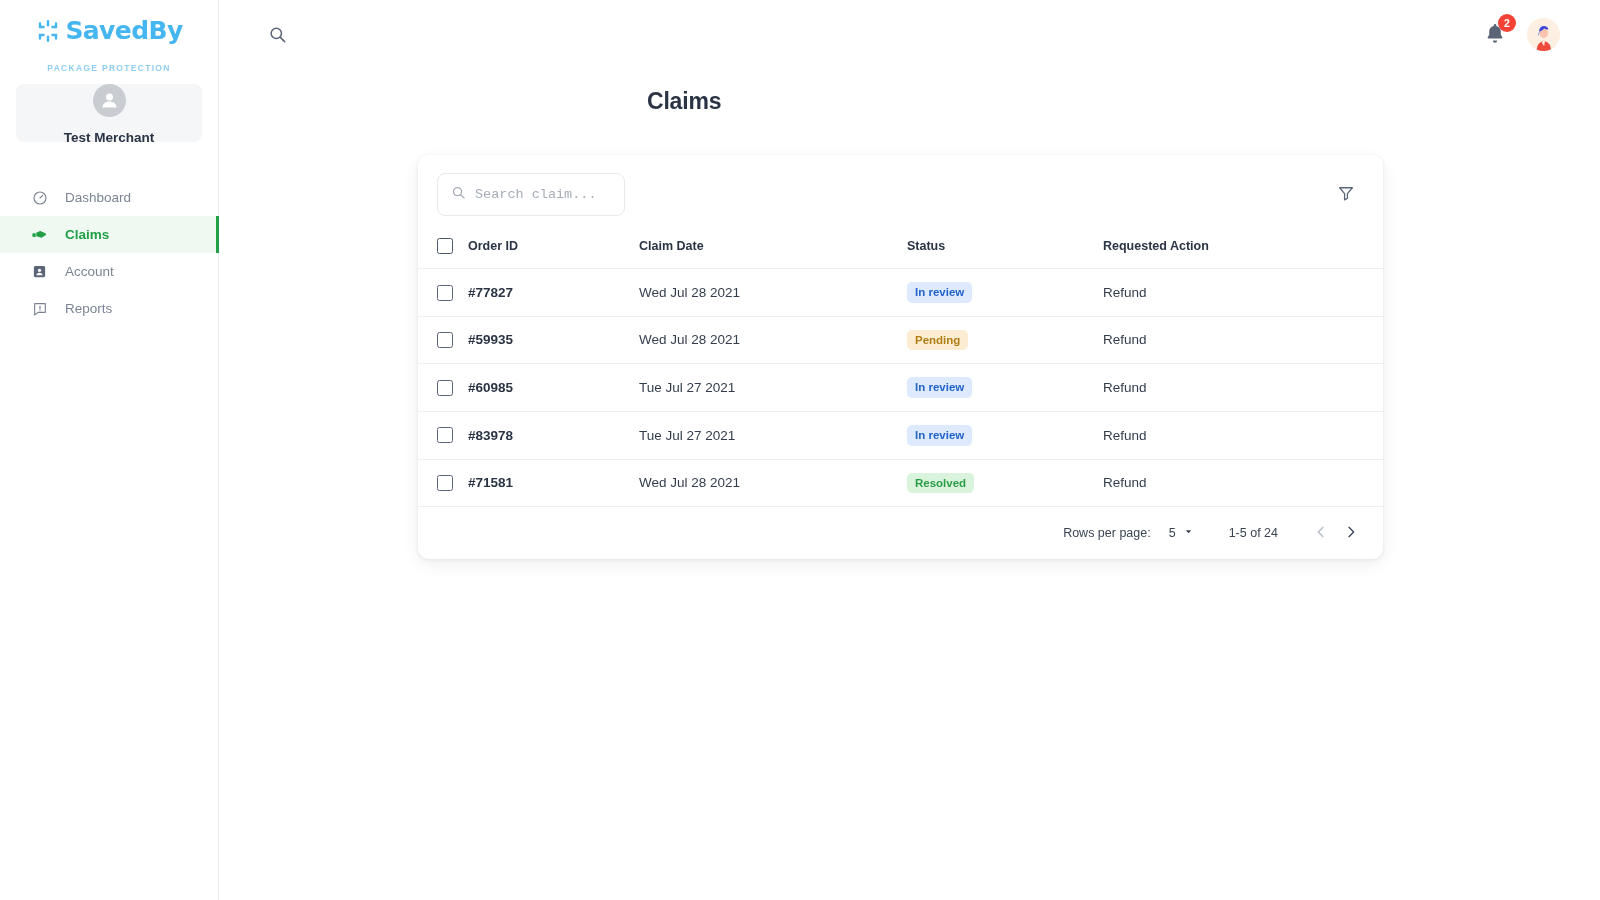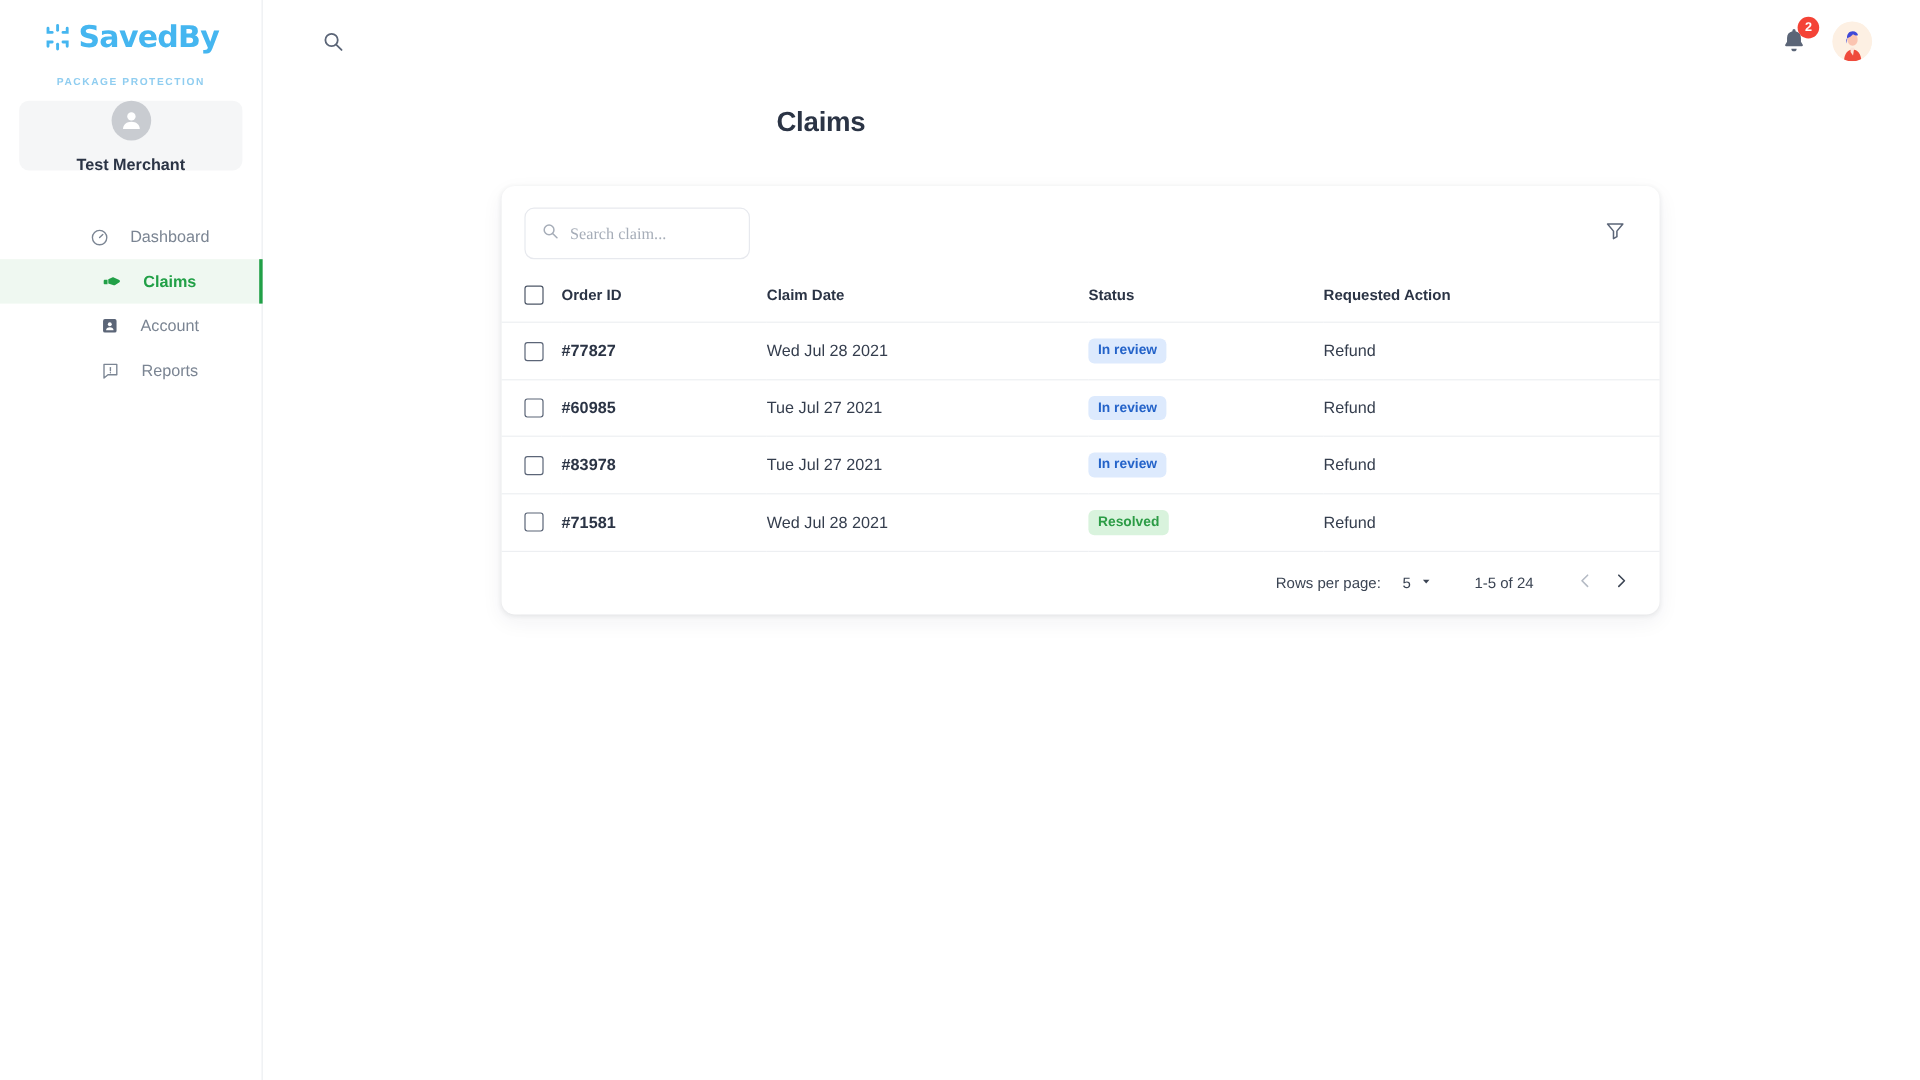--- a/index.html
+++ b/index.html
@@ -77,21 +77,20 @@
   .nav-item {
     height: 37px;
     display: flex;
     align-items: center;
     padding-left: 31px;
     gap: 17px;
     position: relative;
     color: #7b8593;
     font-size: 13.5px;
     cursor: pointer;
-    justify-content: center;
   }
   .nav-item + .nav-item { margin-top: 0; }
   .nav-item.active {
     background: #eff8f1;
     color: #21a047;
     font-weight: bold;
   }
   .nav-item.active::after {
     content: "";
     position: absolute;
@@ -180,21 +179,21 @@
     gap: 9px;
     padding: 0 13px;
   }
   .search-box input {
     border: none;
     outline: none;
     font-size: 13.5px;
     color: #2b3445;
     background: transparent;
     width: 100%;
-    font-family: Liberation Serif, serif;
+    font-family: Liberation Mono, monospace;
   }
   .search-box input::placeholder { color: #a6adb8; }
   .filter-btn {
     margin-left: auto;
     width: 26px; height: 26px;
     display: flex; align-items: center; justify-content: center;
     cursor: pointer;
   }
 
   table { width: 100%; border-collapse: collapse; }
@@ -425,20 +424,31 @@
               <span class="chk"></span>
             </td>
             <td class="cell-order">#77827</td>
             <td>Wed Jul 28 2021</td>
             <td>
               <span class="badge-pill st-inreview">In review</span>
             </td>
             <td>Refund</td>
           </tr>
 
+          <tr>
+            <td class="col-check">
+              <span class="chk"></span>
+            </td>
+            <td class="cell-order">#59935</td>
+            <td>Wed Jul 28 2021</td>
+            <td>
+              <span class="badge-pill st-pending">Pending</span>
+            </td>
+            <td>Refund</td>
+          </tr>
 
           <tr>
             <td class="col-check">
               <span class="chk"></span>
             </td>
             <td class="cell-order">#60985</td>
             <td>Tue Jul 27 2021</td>
             <td>
               <span class="badge-pill st-inreview">In review</span>
             </td>

